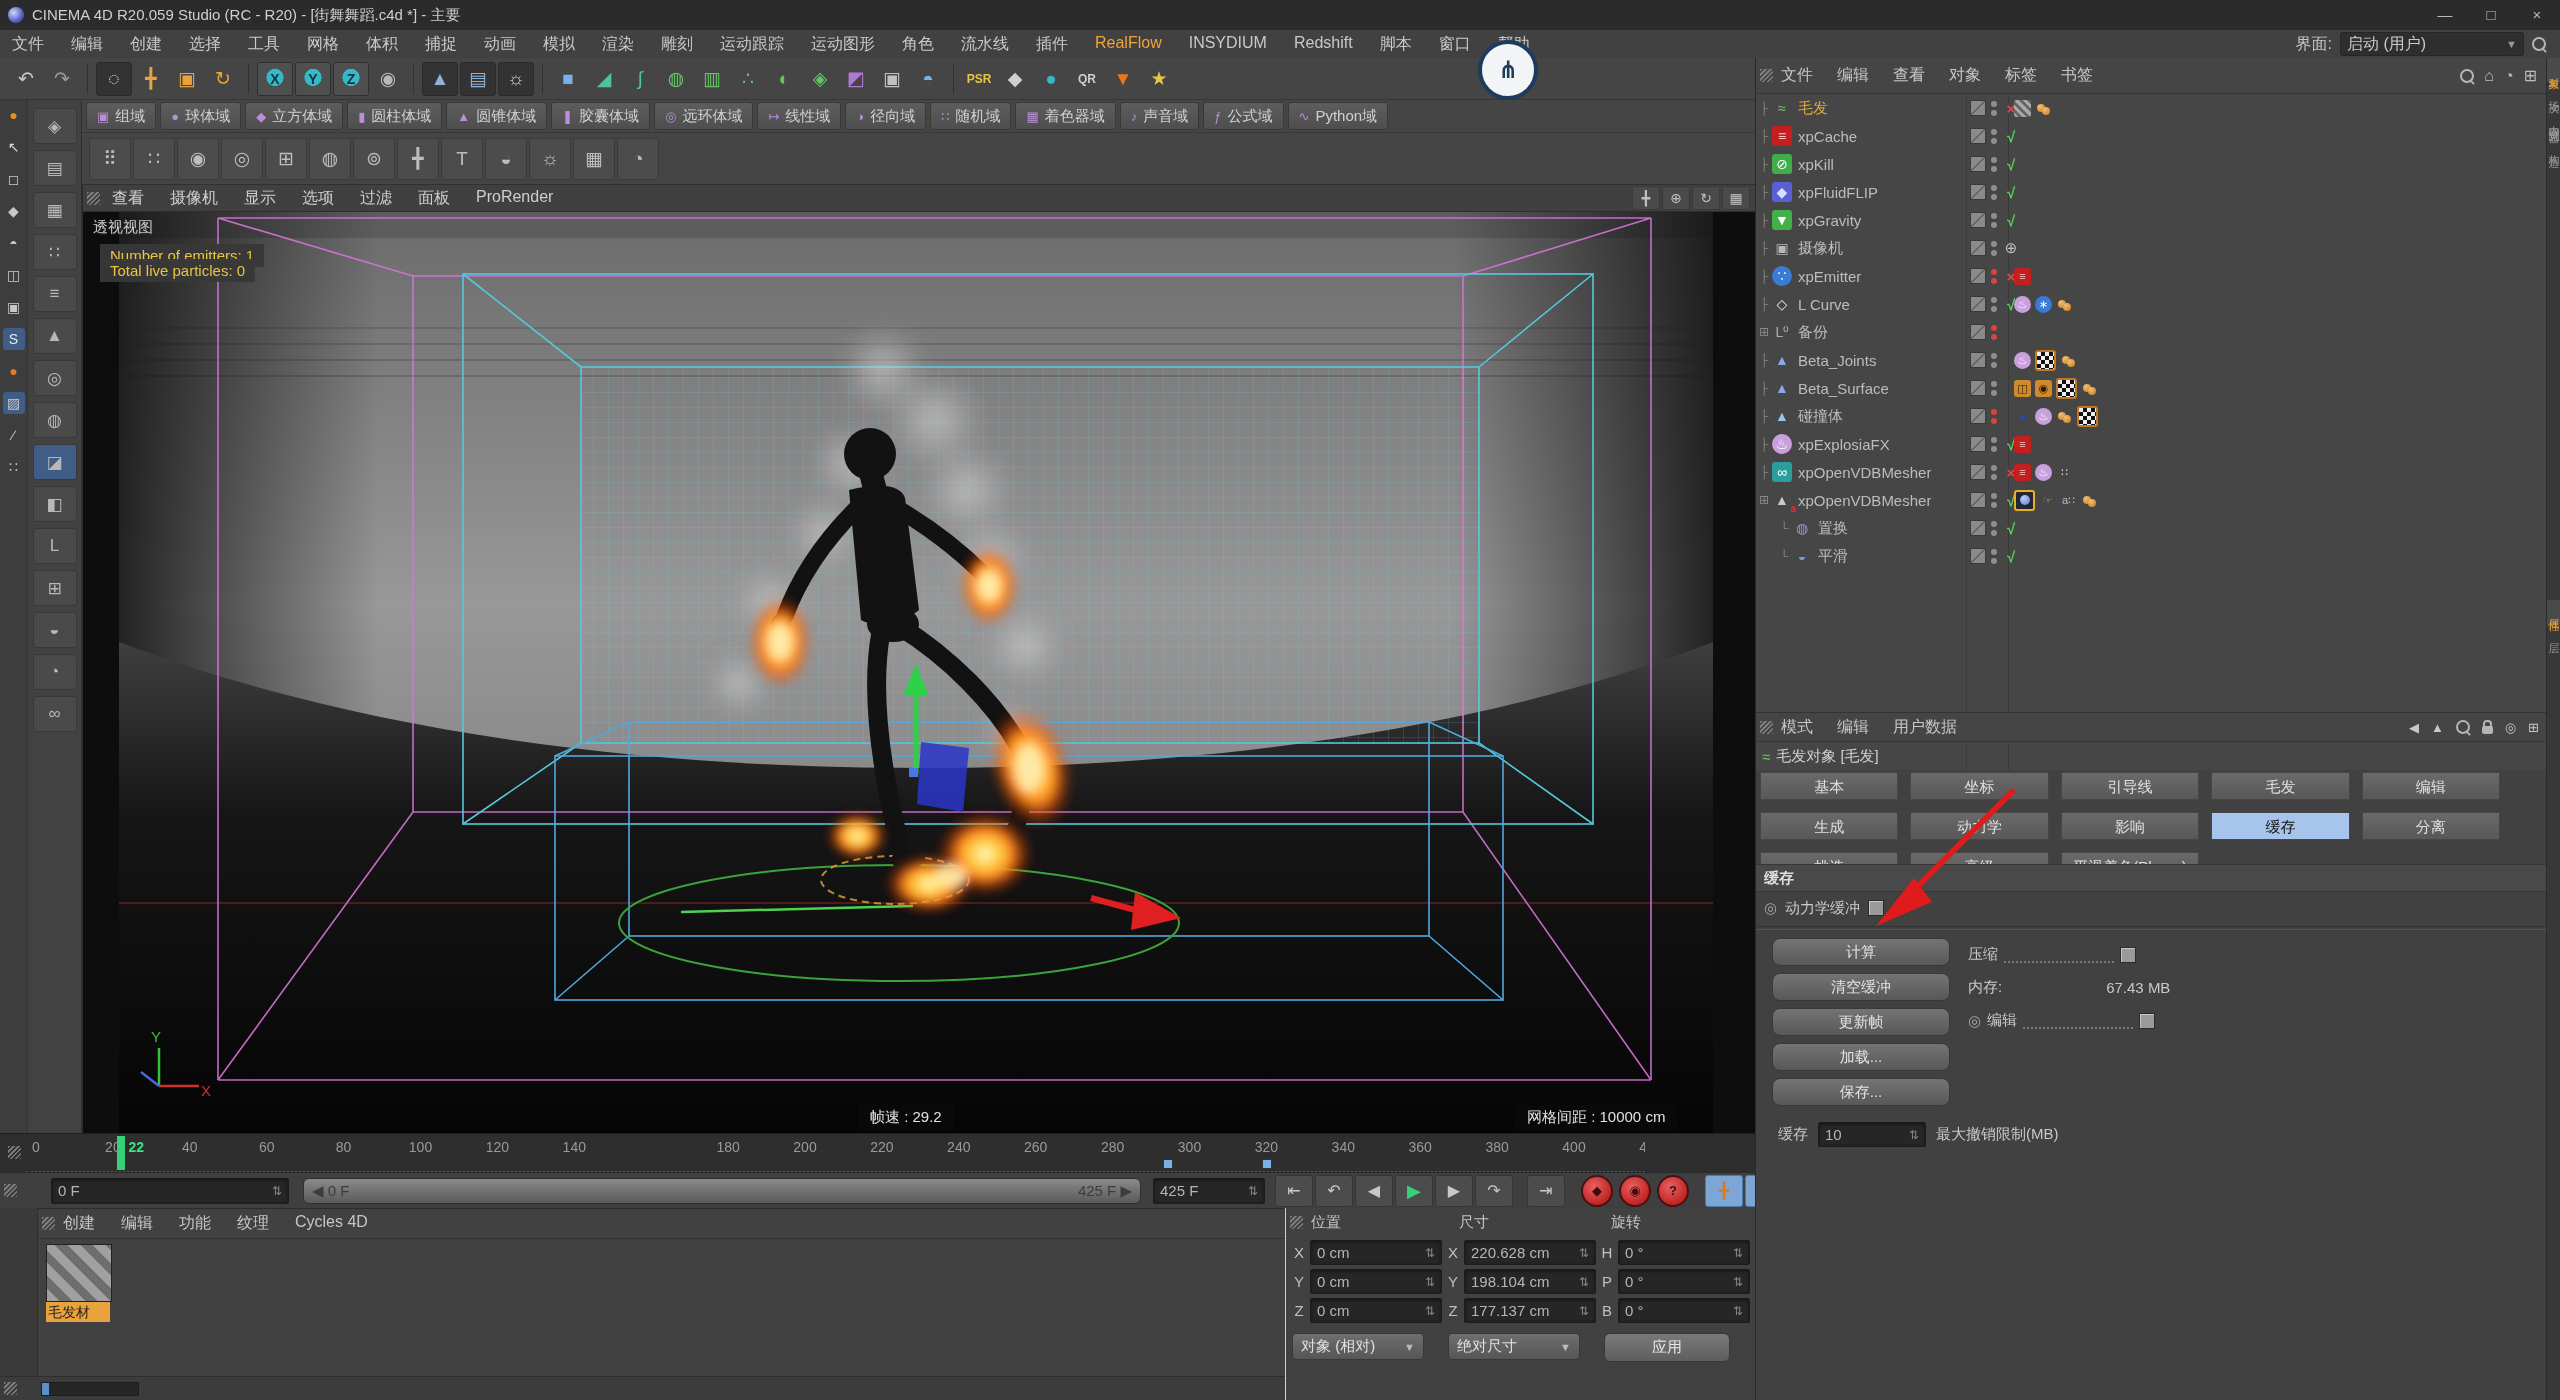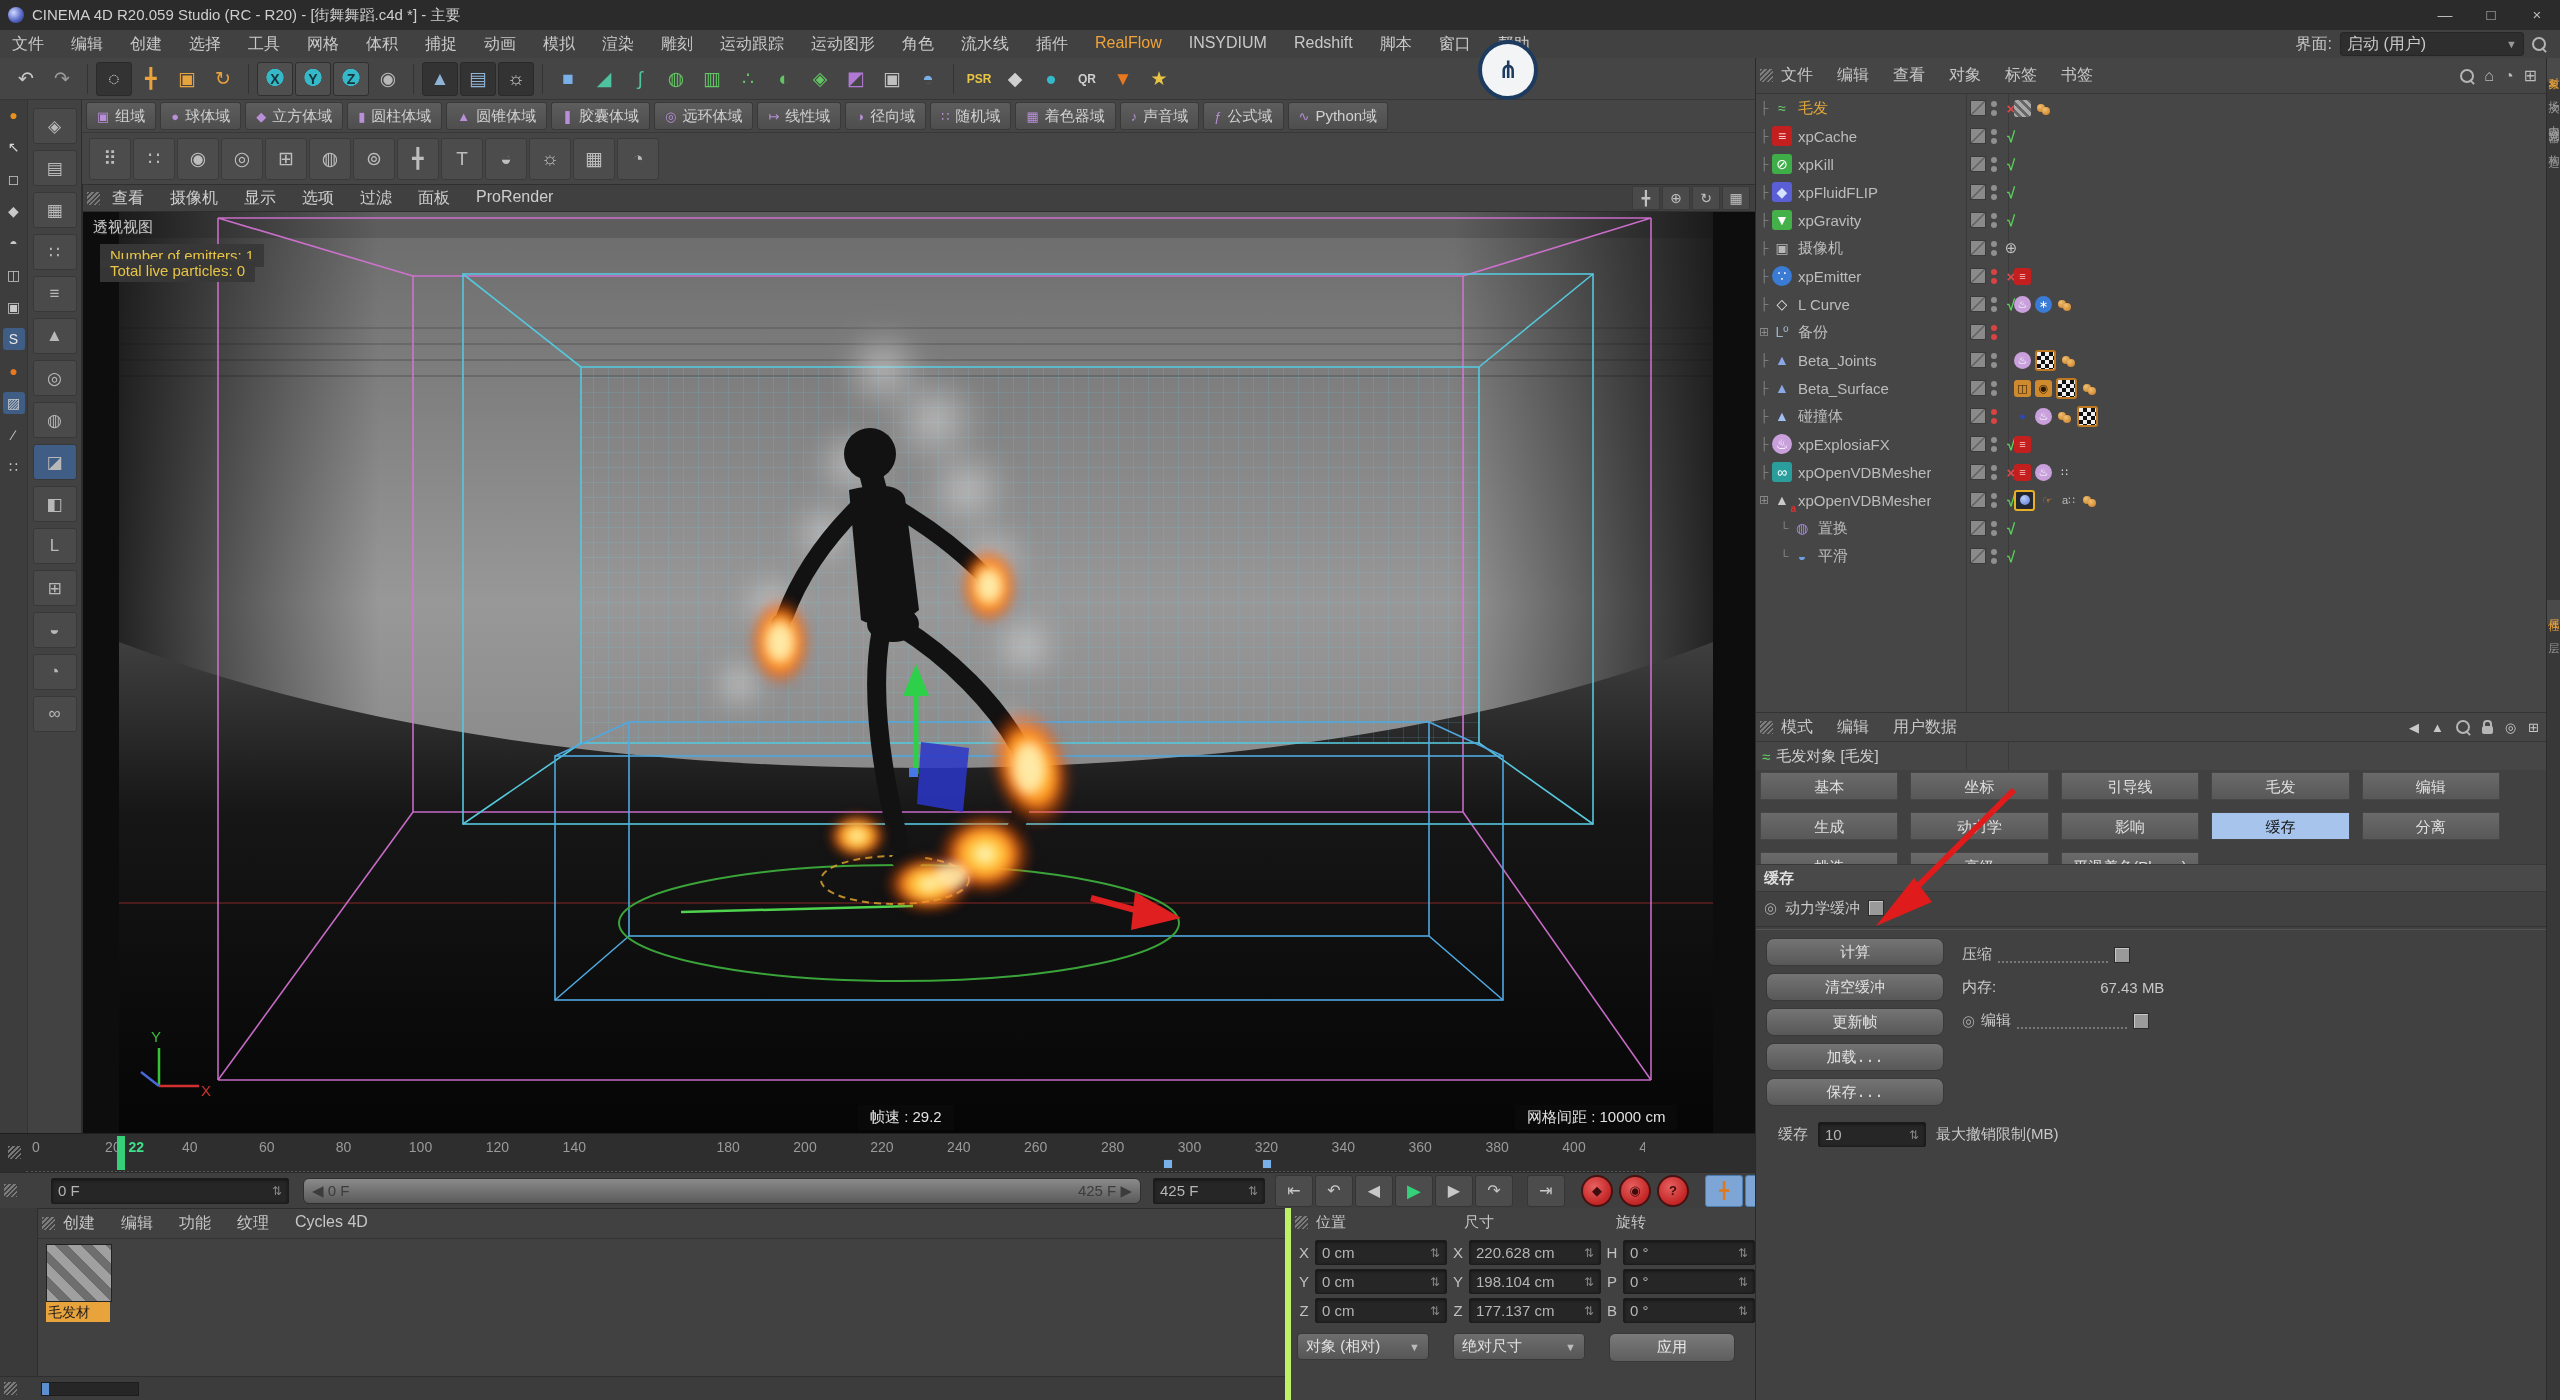--- a/index.html
+++ b/index.html
@@ -114,21 +114,21 @@
   #mat-menu-items{display:flex;gap:26px;}
   #mat-item{left:8px;top:36px;width:64px;}
   #mat-thumb{width:64px;height:56px;background:repeating-linear-gradient(45deg,#a0a0a0 0 9px,#6e6e6e 9px 18px);
              border:1px solid #222;}
   #mat-label{width:64px;height:20px;background:#e8a33d;color:#1d1d1d;font-size:14px;line-height:20px;
              overflow:hidden;white-space:nowrap;box-sizing:border-box;padding-left:2px;}
   #statusbar{left:0;top:1376px;width:1755px;height:24px;background:#3c3c3c;border-top:1px solid #2e2e2e;
              display:flex;align-items:center;box-sizing:border-box;}
   #progress{width:96px;height:12px;background:#262626;border:1px solid #1d1d1d;margin-left:16px;}
   #progress .fill{width:7px;height:100%;background:#5b8fd0;}
-  #coord-panel{left:1285px;top:1208px;width:470px;height:192px;background:#414141;border-left:6px solid #bef264;box-sizing:border-box;}
+  #coord-panel{left:1285px;top:1208px;width:470px;height:192px;background:#414141;border-left:1px solid #bef264;box-sizing:border-box;}
   #coord-headers{display:flex;align-items:center;height:28px;font-size:15px;color:#c6c6c6;}
   #coord-headers .h1{width:148px;}#coord-headers .h2{width:152px;}
   .coord-row{display:flex;align-items:center;margin:4px 0 0 6px;gap:4px;}
   .coord-row .lbl{width:14px;text-align:center;color:#c0c0c0;}
   .coord-row .field{width:132px;height:25px;}
   .coord-dd{display:flex;margin:10px 0 4px 6px;gap:24px;}
   .dd-btn{width:132px;height:27px;background:linear-gradient(#6e6e6e,#565656);border:1px solid #383838;border-radius:4px;
           display:flex;align-items:center;padding:0 8px;color:#e0e0e0;font-size:15px;box-sizing:border-box;}
   .dd-btn .caret{margin-left:auto;color:#bbb;font-size:11px;}
   .apply-btn{width:124px;height:27px;background:linear-gradient(#7a7a7a,#5e5e5e);border:1px solid #383838;border-radius:6px;
@@ -181,21 +181,21 @@
   .am-tab.active{background:#a7c5ec;color:#101010;}
   .am-tab.empty{background:transparent;border-color:transparent;}
   #am-body{left:0;top:806px;width:791px;}
   #cache-header{height:26px;background:#494949;border-top:1px solid #383838;border-bottom:1px solid #383838;
                 display:flex;align-items:center;font-weight:bold;color:#dedede;padding-left:8px;}
   #dyn-row{display:flex;align-items:center;gap:8px;height:32px;padding-left:8px;color:#cccccc;}
   .circ{color:#aaa;font-size:15px;}
   .checkbox{width:14px;height:14px;background:#9a9a9a;border:1px solid #2a2a2a;box-shadow:inset 1px 1px 0 #c8c8c8;flex:none;}
   #cache-sep{height:2px;border-top:1px solid #333;border-bottom:1px solid #555;margin:2px 0 8px 0;}
   #cache-cols{display:flex;}
-  #cache-btn-col{width:178px;display:flex;flex-direction:column;gap:7px;padding-left:10px;box-sizing:content-box;font-family:Liberation Mono, monospace;}
+  #cache-btn-col{width:178px;display:flex;flex-direction:column;gap:7px;padding-left:16px;box-sizing:content-box;}
   .c4d-btn{height:26px;background:linear-gradient(#747474,#585858);border:1px solid #393939;border-radius:8px;
            color:#e2e2e2;display:flex;align-items:center;justify-content:center;font-size:15px;}
   #cache-right{margin-left:18px;width:420px;}
   .cr-row{display:flex;align-items:center;height:33px;color:#c8c8c8;gap:6px;}
   .leader{border-bottom:2px dotted #787878;height:1em;flex:none;}
   #cache-bottom{display:flex;align-items:center;gap:10px;margin-top:16px;padding-left:22px;color:#c8c8c8;}
   #cache-bottom .field{width:108px;height:25px;}
   
   #right-tabs{left:2546px;top:58px;width:14px;height:1342px;background:#383838;border-left:1px solid #2c2c2c;box-sizing:border-box;}
   .rtab{writing-mode:vertical-rl;font-size:11px;color:#9a9a9a;padding:10px 0;text-align:center;width:14px;letter-spacing:2px;}

